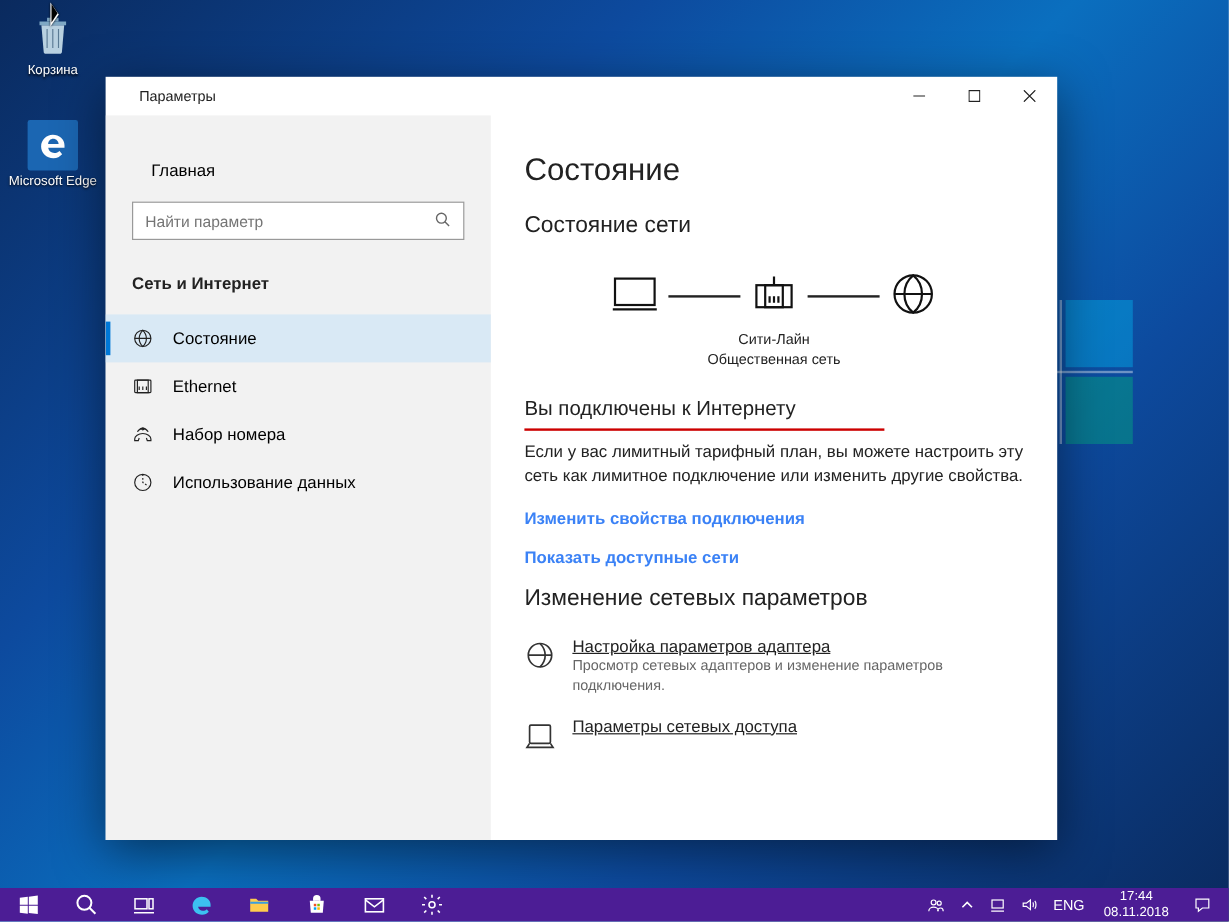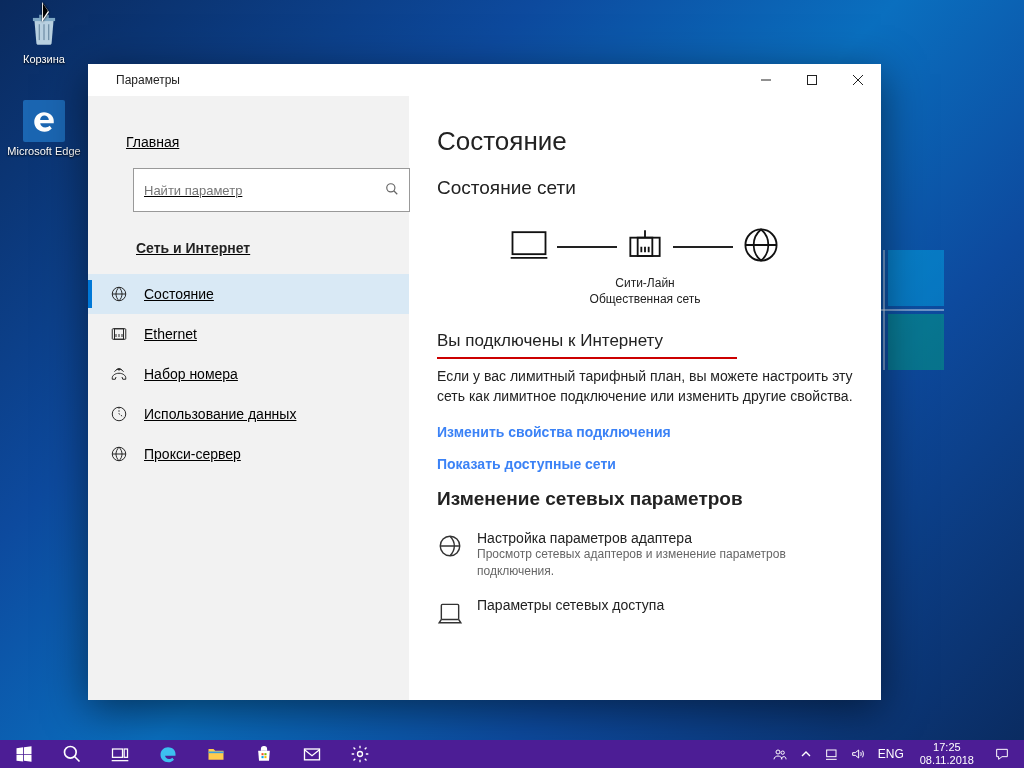--- a/index.html
+++ b/index.html
@@ -27,49 +27,49 @@
 
   
   .win { position:absolute; left:88px; top:64px; width:793px; height:636px; background:#fff; box-shadow:0 10px 40px rgba(0,0,0,0.5); display:flex; flex-direction:column;}
   .titlebar{ height:32px; display:flex; align-items:center; font-size:12px; color:#222;}
   .titlebar .tlabel{ padding-left:28px;}
   .titlebar .spacer{flex:1;}
   .tbtn{ width:46px; height:32px; display:flex;align-items:center;justify-content:center; font-size:11px; color:#222;}
   .tbtn svg{width:10px;height:10px;}
 
   .body{ flex:1; display:flex; overflow:hidden;}
-  .sidebar{ width:321px; background:#f2f2f2; padding:28px 0 0 0;text-decoration:underline;}
+  .sidebar{ width:321px; background:#f2f2f2; padding:28px 0 0 0;}
   .home-row{ display:flex; align-items:center; gap:16px; padding:10px 22px; font-size:14px; cursor:pointer;}
   .search-wrap{ padding:8px 22px 22px;}
-  .search{ width:100%; height:44px; border:1px solid #999; background:#fff; display:flex; align-items:center; padding:0 10px; font-size:13px; color:#666;margin-left:23px;}
+  .search{ width:100%; height:32px; border:1px solid #999; background:#fff; display:flex; align-items:center; padding:0 10px; font-size:13px; color:#666;}
   .search input{border:none;outline:none;font-size:13px;width:100%;color:#222;background:transparent;}
-  .section-title{ padding:6px 22px 18px; font-size:14px; font-weight:600; color:#222;margin-left:26px;}
+  .section-title{ padding:6px 22px 18px; font-size:14px; font-weight:600; color:#222;}
   .nav-item{ display:flex; align-items:center; gap:16px; padding:11px 22px; font-size:14px; cursor:pointer; position:relative;}
   .nav-item.active{ background:#d9e9f5;}
   .nav-item.active:before{ content:''; position:absolute;left:0;top:6px;bottom:6px;width:4px;background:#0078d7;}
   .nav-item .ico{width:18px;height:18px;display:flex;align-items:center;justify-content:center;flex:0 0 18px;}
   .nav-item .ico svg{width:18px;height:18px;}
 
   .content{ flex:1; padding:30px 28px 0 28px; overflow:hidden; font-size:14px; color:#222;}
   .content h1{ font-size:26px; font-weight:300; margin-bottom:20px;}
   .content h2{ font-size:19px; font-weight:400; margin-bottom:18px;}
   .diagram{ display:flex; align-items:center; justify-content:center; gap:0; padding:6px 0 4px;}
   .diagram .obj{ width:56px; text-align:center;}
   .diagram .line{ width:60px;height:2px;background:#222;}
   .diagram svg{width:44px;height:44px;}
   .diag-caption{ text-align:center; font-size:12px; margin-top:2px; line-height:1.3;}
   .connected-h{ font-size:17px; margin-top:24px; margin-bottom:6px;}
   .underline{ height:2px; background:#c00; width:300px; margin-bottom:8px;}
   .para{ font-size:14px; line-height:1.4; color:#222; margin-bottom:18px; max-width:420px;}
   .link{ color:#3b82f6; font-size:14px; cursor:pointer; display:block; margin-bottom:16px;font-weight:bold;}
-  .sec2{ font-size:19px; font-weight:700; margin-top:10px; margin-bottom:20px;}
+  .sec2{ font-size:19px; font-weight:400; margin-top:10px; margin-bottom:20px;}
   .setting-row{ display:flex; gap:14px; margin-bottom:18px; max-width:420px;}
   .setting-row .ico{width:26px;height:26px;flex:0 0 26px;margin-top:3px;}
   .setting-row .ico svg{width:26px;height:26px;}
-  .setting-row .tt{ font-size:14px;}
+  .setting-row .tt{ font-size:14px;text-decoration:underline;}
   .setting-row .sub{ font-size:12px; color:#666; line-height:1.35;}
 
   
   .taskbar{ position:absolute; left:0; bottom:0; right:0; height:28px; background:#4c1d95; display:flex; align-items:center; color:white;}
   .tb-item{ width:48px; height:40px; display:flex;align-items:center;justify-content:center; position:relative;}
   .tb-item svg{width:20px;height:20px;}
   .tb-item.active:after{content:'';position:absolute;bottom:0;left:4px;right:4px;height:2px;background:#76b9ed;}
   .taskbar .spacer{flex:1;}
   .tray{ display:flex; align-items:center; gap:2px; padding-right:4px;}
   .tray .ti{ width:24px;height:40px;display:flex;align-items:center;justify-content:center;}
@@ -186,29 +186,20 @@
       </div>
       <div class="nav-item">
         <span class="ico">
             <svg viewBox="0 0 24 24" fill="none" stroke="#222" stroke-width="1.3">
               <circle cx="12" cy="12" r="9"></circle>
               <path d="M12 3v9l6 4" stroke-dasharray="2 2"></path>
             </svg>
           </span>
         <span>Использование данных</span>
       </div>
-      <div class="nav-item">
-        <span class="ico">
-            <svg viewBox="0 0 24 24" fill="none" stroke="#222" stroke-width="1.3">
-              <circle cx="12" cy="12" r="9"></circle>
-              <path d="M3 12h18M12 3c2.5 2.5 4 5.5 4 9s-1.5 6.5-4 9c-2.5-2.5-4-5.5-4-9s1.5-6.5 4-9z"></path>
-            </svg>
-          </span>
-        <span>Прокси-сервер</span>
-      </div>
     </div>
 
     <div class="content">
       <h1>Состояние</h1>
       <h2>Состояние сети</h2>
 
       <div class="diagram">
         <div class="obj"><svg viewBox="0 0 48 48" fill="none" stroke="#111" stroke-width="2">
               <rect x="6" y="10" width="36" height="24"></rect>
               <path d="M4 38h40"></path>
@@ -336,21 +327,21 @@
           <path d="M3 20h16"></path>
         </svg>
       </div>
     <div class="ti">
         <svg viewBox="0 0 24 24" fill="none" stroke="#fff" stroke-width="1.5">
           <path d="M4 10v4h4l5 4V6l-5 4H4zM16 9c1 1 1 5 0 6M18.5 7c2 2 2 8 0 10"></path>
         </svg>
       </div>
     <div class="lang">ENG</div>
     <div class="clock">
-      <div>17:25</div>
+      <div>17:44</div>
       <div>08.11.2018</div>
     </div>
     <div class="notif">
         <svg viewBox="0 0 24 24" fill="none" stroke="#fff" stroke-width="1.5">
           <path d="M4 5h16v11H12l-5 4v-4H4z"></path>
         </svg>
       </div>
   </div>
 </div>
 

